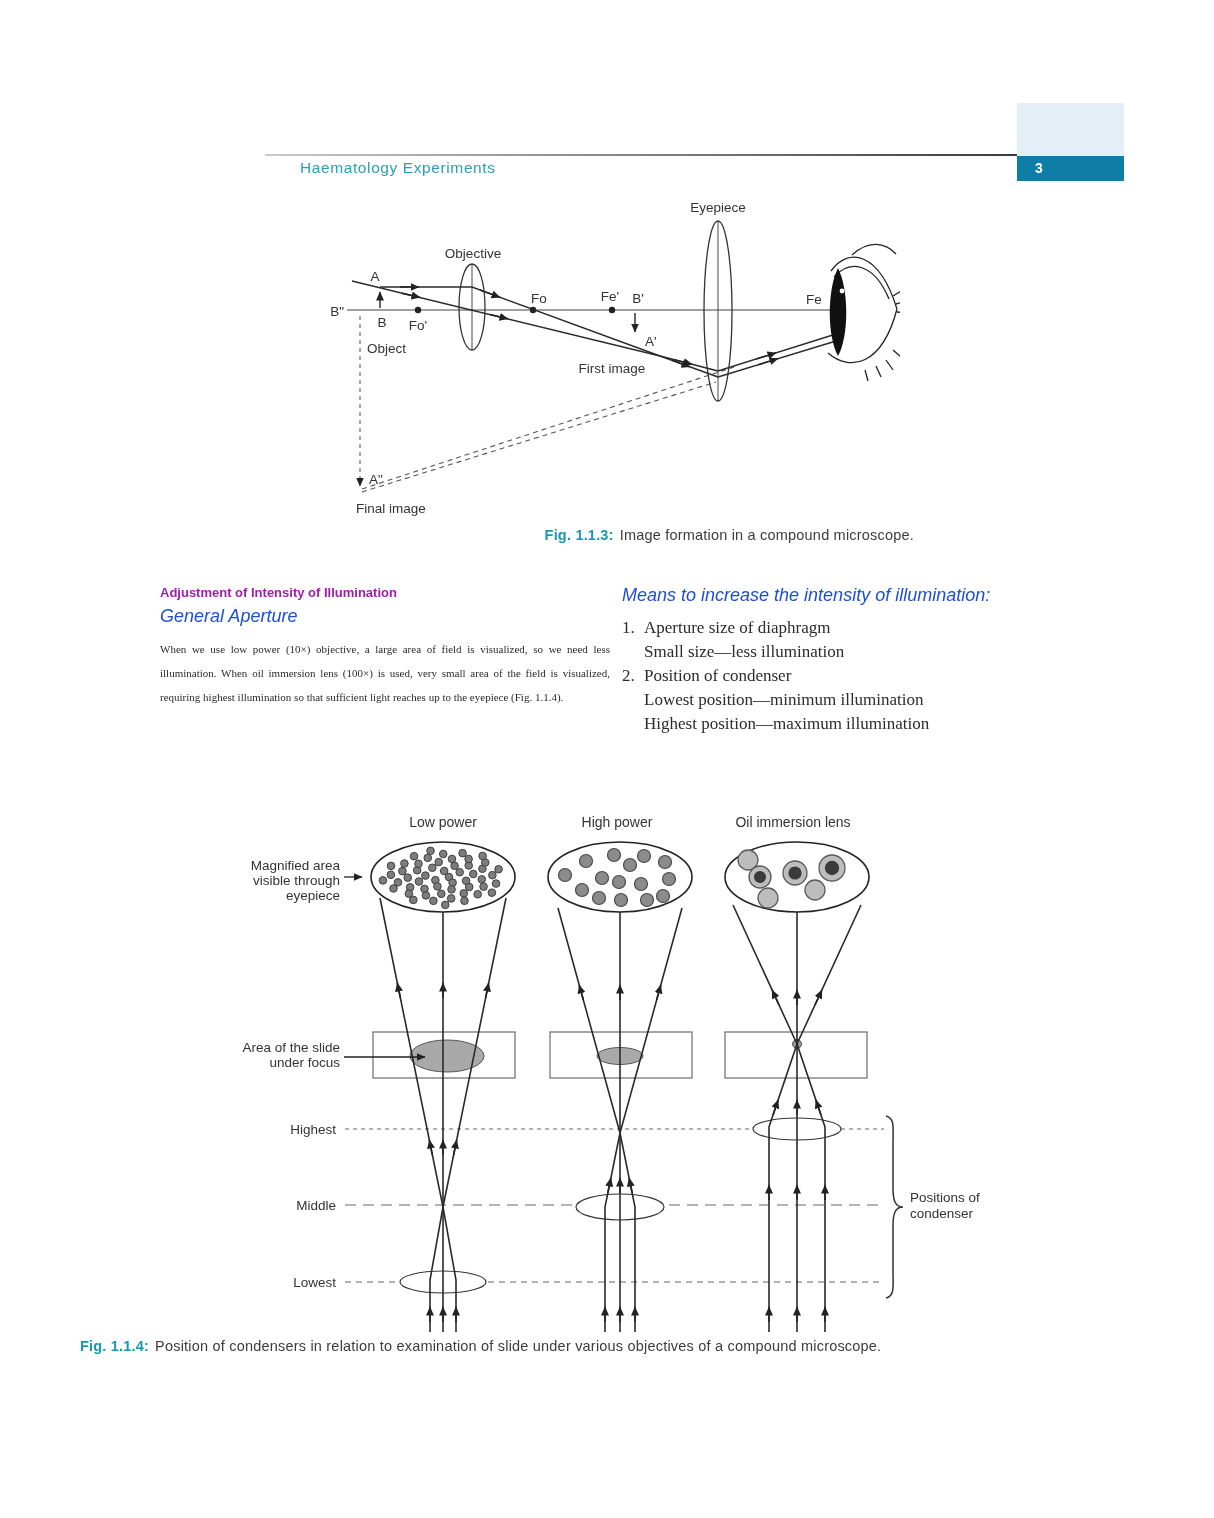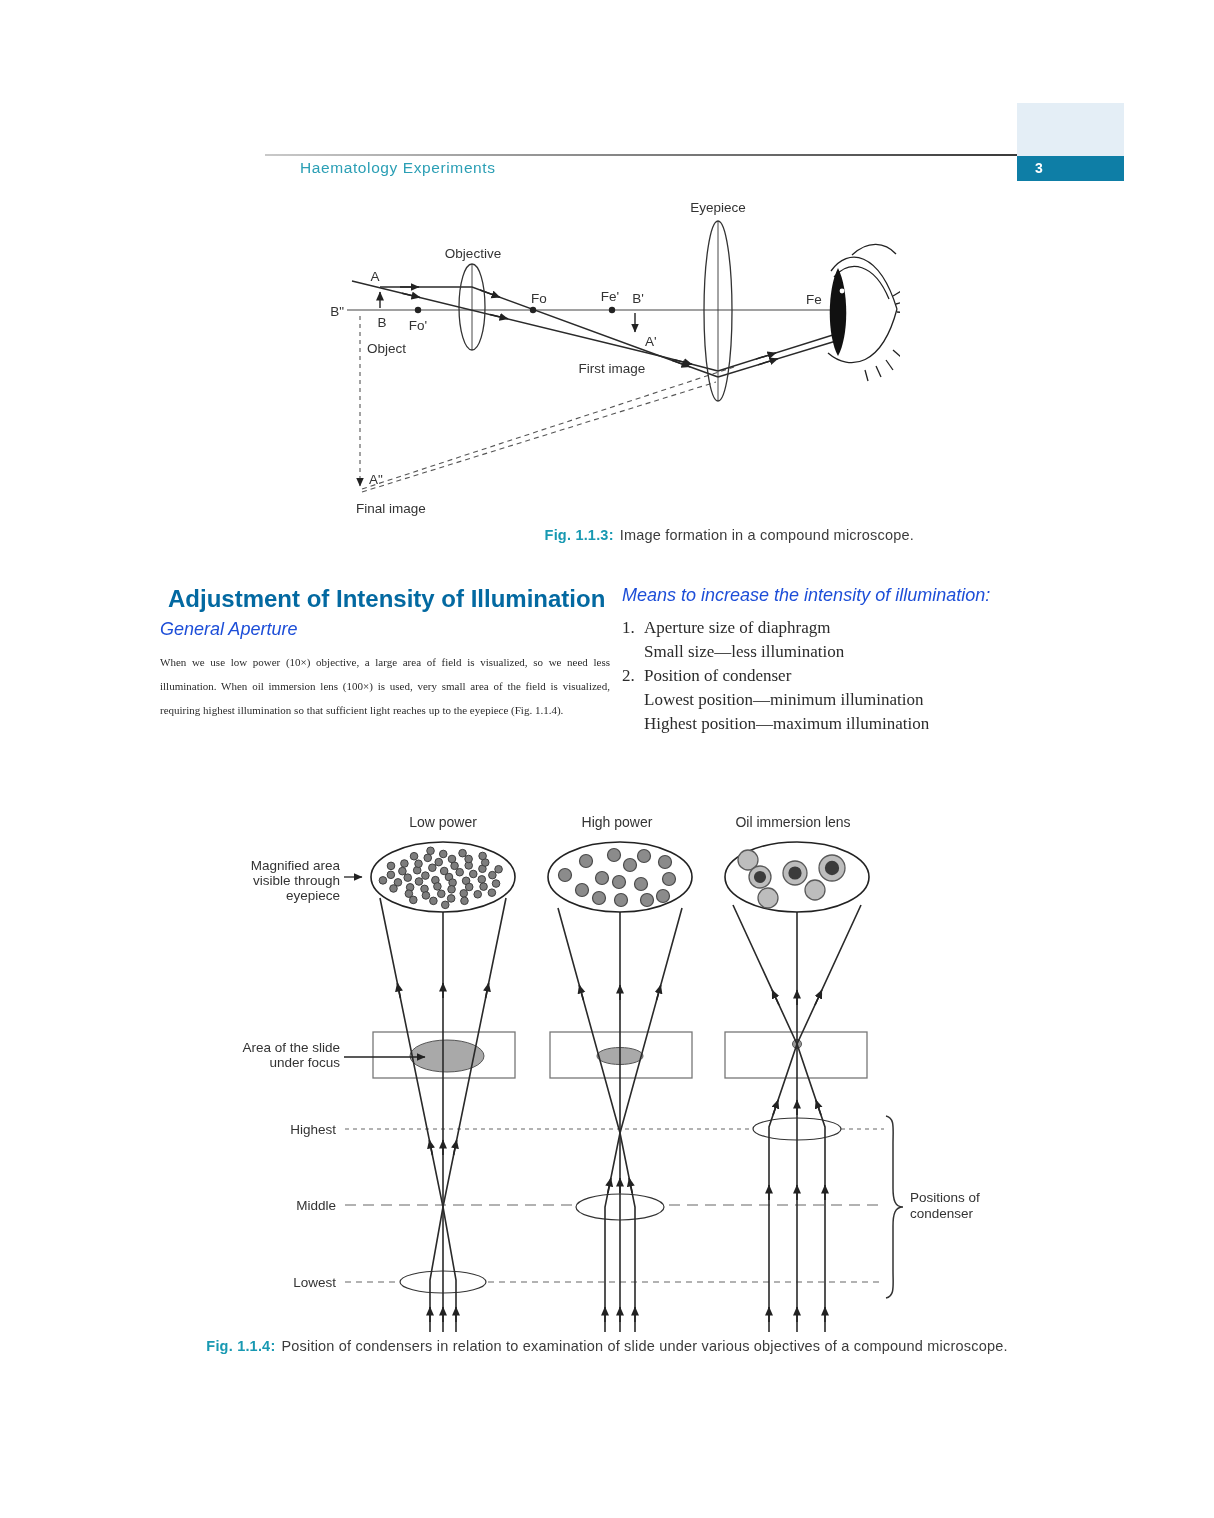--- a/index.html
+++ b/index.html
@@ -13,26 +13,26 @@
   .header-title{left:300px;top:159px;width:614px;text-align:left;
     font-size:15.5px;letter-spacing:0.6px;color:#2b9fb5;}
   .corner-lightbox{left:1017px;top:103px;width:107px;height:53px;background:#e4eef6;}
   .corner-pagebox{left:1017px;top:156px;width:107px;height:25px;background:#0e7ea6;
     color:#ffffff;font-weight:bold;font-size:14px;line-height:25px;padding-left:18px;box-sizing:border-box;}
 
   
   .fig-caption{font-size:14.5px;color:#3c3c3c;letter-spacing:0.2px;}
   .fig-label{color:#1899b2;font-weight:bold;margin-right:6px;}
   .cap1{left:300px;top:527px;width:614px;text-align:right;}
-  .cap2{left:80px;top:1338px;width:1054px;text-align:center;}
+  .cap2{left:80px;top:1338px;width:1054px;}
 
   
   .col-left{left:160px;top:585px;width:450px;}
   .col-right{left:622px;top:585px;width:440px;}
-  .h-blue{font-size:24px;font-weight:bold;color:#0369a1;margin:0 0 6px 8px;}
+  .h-blue{font-size:13px;font-weight:bold;color:#a21caf;margin:0 0 6px 0;}
   .h-pink{font-size:18px;font-style:italic;color:#1d4ed8;margin:0 0 10px 0;font-weight:normal;}
   .body-serif{font-family:"Liberation Serif",serif;font-size:11px;line-height:24px;
     text-align:justify;margin:0;}
   .list{font-family:"Liberation Serif",serif;font-size:17px;line-height:24px;}
   .list-row{display:flex;}
   .list-num{width:22px;flex:0 0 22px;}
   .list-sub{padding-left:22px;}
 
   svg text{font-family:"Liberation Sans",sans-serif;font-size:13.5px;fill:#333333;}
   svg .colhead{font-size:14px;}

